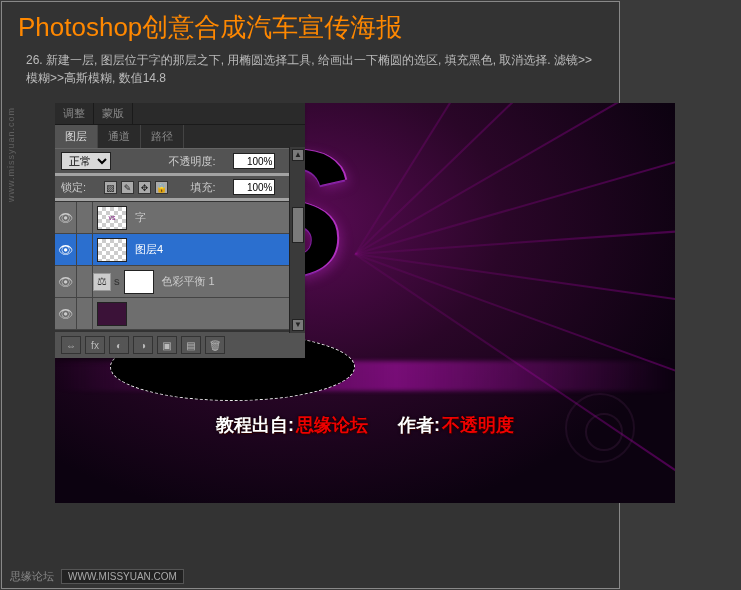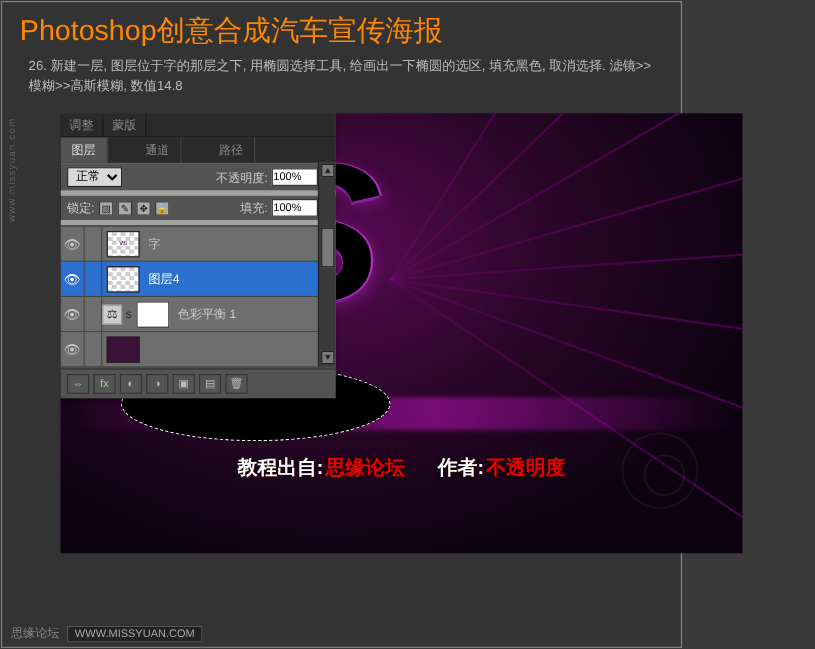--- a/index.html
+++ b/index.html
@@ -119,54 +119,53 @@
 .mini-tabs span {
   padding: 3px 8px;
   color: #888;
   border-right: 1px solid #1a1a1a;
   text-align: right;
 }
 .panel-tabs {
   display: flex;
   background: #2a2a2a;
   border-bottom: 1px solid #666;
-  gap: 24px;
 }
 .panel-tabs span {
   padding: 4px 10px;
   color: #888;
   border-right: 1px solid #444;
 }
 .panel-tabs .active {
   background: #535353;
   color: #ddd;
 }
 .blend-row, .lock-row {
   display: flex;
   align-items: center;
   padding: 3px 6px;
-  border-bottom: 5px solid #a3a3a3;
-  gap: 4px;
+  border-bottom: 3px solid #a3a3a3;
+  gap: 18px;
 }
 .blend-select {
   background: #d8d8d8;
   color: #000;
   border: 1px solid #222;
   height: 18px;
   font-size: 11px;
   padding: 0 3px;
 }
 .opacity-box {
   background: #fff;
   color: #000;
   border: 1px solid #222;
   width: 42px;
   height: 16px;
   font-size: 10px;
-  text-align: left;
+  text-align: right;
   padding-right: 2px;
 }
 .lock-row { font-size: 11px; }
 .lock-icons { display: inline-flex; gap: 4px; color:#222; }
 .lock-icons span { display:inline-block; width:13px; height:13px; background:#aaa; border:1px solid #333; font-size:9px; text-align:center; line-height:12px;}
 .layers {
   background: #666;
   max-height: 155px;
   overflow: hidden;
   border-top: 1px solid #333;

